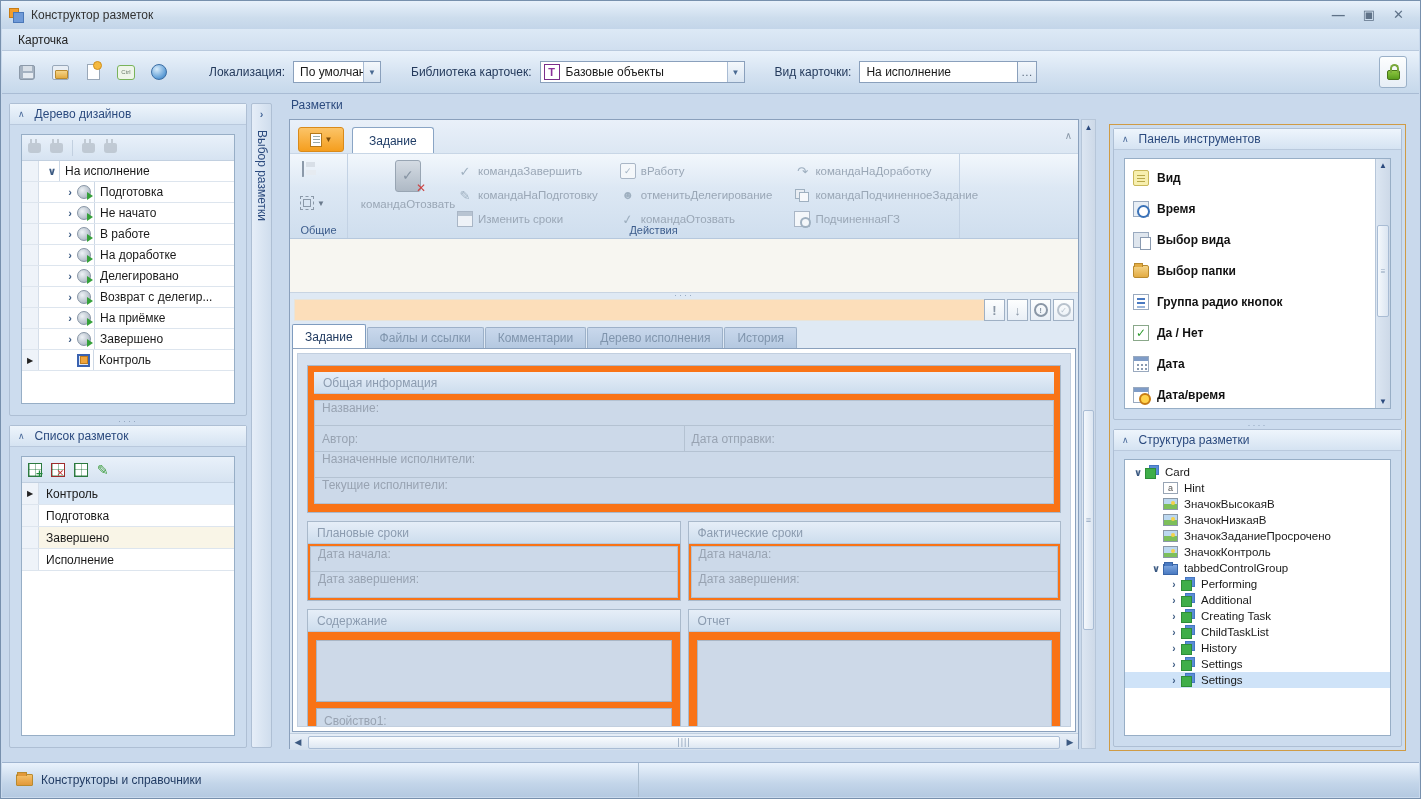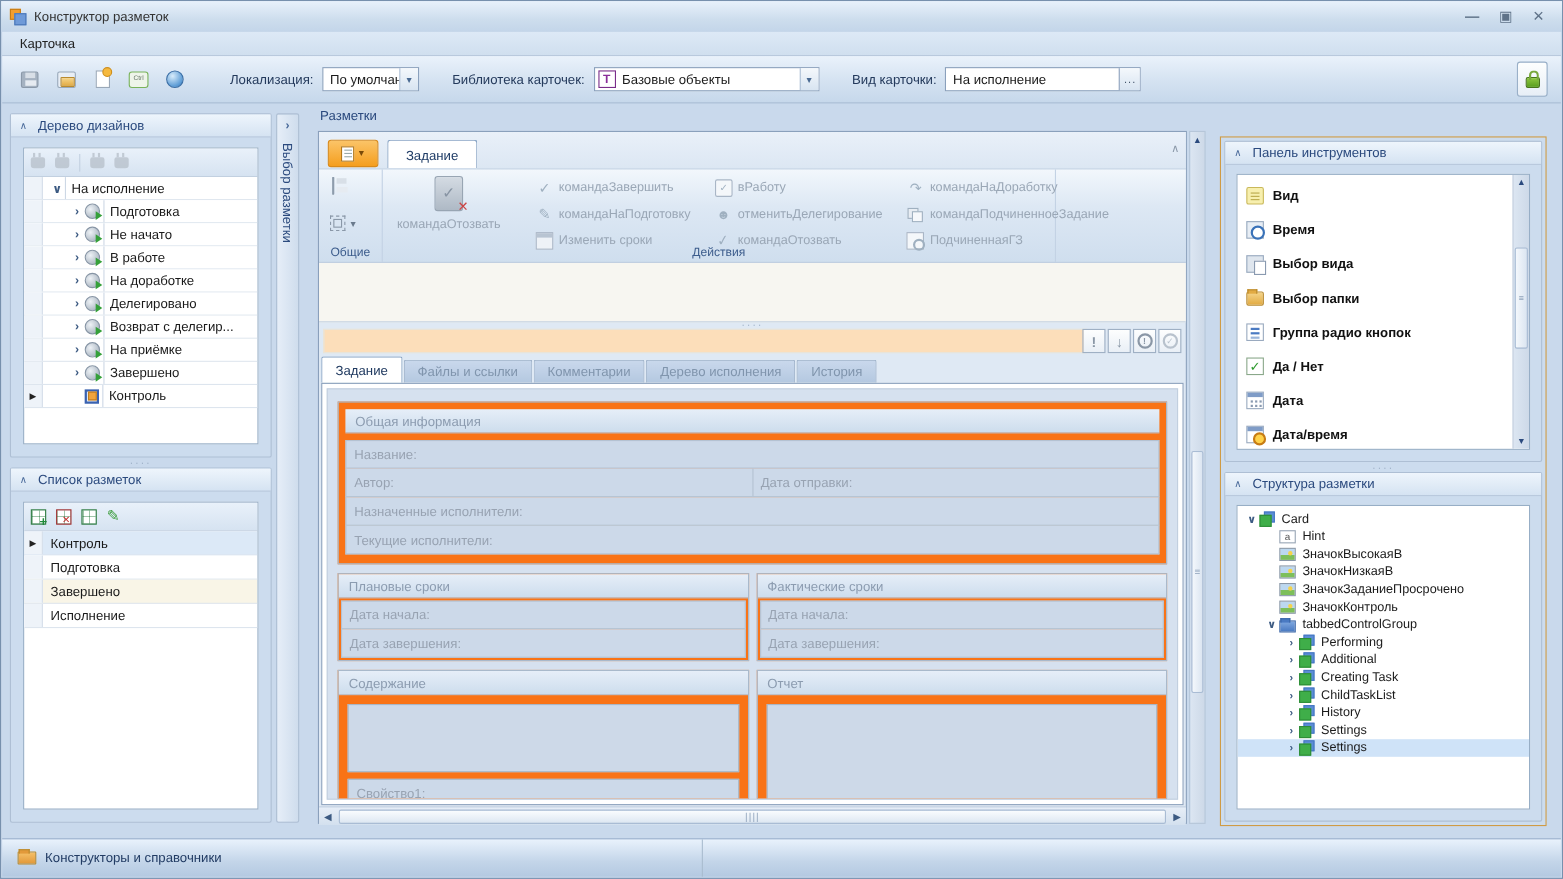--- a/index.html
+++ b/index.html
@@ -121,21 +121,21 @@
   .btn-save-sm { position:absolute; left:12px; top:8px; }
   .btn-select-sm { position:absolute; left:10px; top:42px; display:flex; align-items:center; gap:3px; }
   .sel-ic { width:14px; height:14px; border:1px dashed #8a98a8; display:flex; align-items:center; justify-content:center; }
   .sel-ic::after { content:""; width:6px; height:6px; border:1px solid #8a98a8; }
   .sm-caret { color:#6a7a8c; font-size:8px; }
   .big-btn { position:absolute; left:4px; top:4px; width:112px; height:62px; display:flex; flex-direction:column; align-items:center; justify-content:flex-start; }
   .big-clip { width:26px; height:32px; background:linear-gradient(#d4dbe3,#aeb9c5); border:1px solid #98a5b3; border-radius:3px; position:relative; margin-top:2px; }
   .big-clip::before { content:"✓"; position:absolute; left:6px; top:6px; color:#8794a3; font-size:14px; font-weight:bold; }
   .big-clip .redx { position:absolute; right:-6px; bottom:-4px; color:#c44; font-weight:bold; font-size:12px; }
   .big-btn .bb-label { margin-top:6px; color:#9aa7b6; font-size:11.5px; }
-  .act-grid { position:absolute; left:136px; top:5px; display:grid; grid-template-rows:repeat(3,24px); grid-auto-flow:column; grid-auto-columns:max-content; column-gap:16px; }
+  .act-grid { position:absolute; left:106px; top:5px; display:grid; grid-template-rows:repeat(3,24px); grid-auto-flow:column; grid-auto-columns:max-content; column-gap:16px; }
   .act-btn { display:flex; align-items:center; gap:5px; padding:0 3px; }
   .act-label { color:#9aa7b6; font-size:11.5px; white-space:nowrap; }
   .ri { width:16px; height:16px; display:inline-flex; align-items:center; justify-content:center; color:#9fb0c0; font-size:13px; position:relative; }
   .ic-check::before { content:"✓"; font-weight:bold; }
   .ic-pencil::before { content:"✎"; }
   .ic-dates { border:1px solid #a9b6c6; background:#eef2f7; }
   .ic-dates::before { content:""; position:absolute; left:0; top:0; right:0; height:4px; background:#b8c4d2; }
   .ic-towork { border:1px solid #a9b6c6; background:#f4f7fa; border-radius:2px; }
   .ic-towork::before { content:"✓"; font-size:9px; }
   .ic-person::before { content:"☻"; font-size:12px; }
@@ -161,21 +161,21 @@
   .ic-clock-check::before { content:"✓"; }
 
   .doc-tabs { position:absolute; left:2px; top:204px; right:2px; height:24px; display:flex; align-items:flex-end; gap:1px; }
   .doc-tab { height:21px; padding:0 12px; display:flex; align-items:center; background:linear-gradient(#c9d8ec,#b4c8e0); border:1px solid #9db1c9; border-bottom:none; border-radius:2px 2px 0 0; color:#8095ad; }
   .doc-tab.active { height:24px; background:#fff; border-color:#7f9cbf; color:#203a60; }
 
   .form-host { position:absolute; left:2px; top:228px; right:2px; height:384px; background:#fff; border:1px solid #8aa0bc; padding:4px; }
   .form-bg { position:absolute; left:4px; top:4px; right:4px; bottom:4px; background:#d6e1ef; border:1px solid #c2cfdf; padding:7px; overflow:hidden; }
   .grp { border:1px solid #a9b9cb; background:#f97316; }
   .grp-hd { height:22px; background:linear-gradient(#e6eef8,#cddded); border-bottom:1px solid #b9c8da; display:flex; align-items:center; padding:0 9px; color:#8c9cb0; }
-  .frow { height:26px; border:1px solid #b4c2d2; border-top:none; display:flex; align-items:center; background:#ccd9e9; }
+  .frow { height:26px; border:1px solid #b4c2d2; border-top:none; display:flex; align-items:flex-start; background:#ccd9e9; }
   .frow:first-of-type { border-top:1px solid #b4c2d2; }
   .flabel { padding:0 7px; color:#98a3b2; white-space:nowrap; }
   .fsplit { display:flex; }
   .fsplit > div { display:flex; align-items:center; }
   .grp-general { margin:4px 2px 0 2px; padding:6px; }
   .two-col { display:flex; gap:7px; margin:8px 2px 0 2px; }
   .two-col .grp { flex:1; }
   .sched-rows { padding:0 2px 4px 2px; }
   .txtarea { margin:8px 8px 6px 8px; height:62px; background:#cdd9e8; border:1px solid #a9b6c5; }
   .txtarea.tall { height:92px; }

